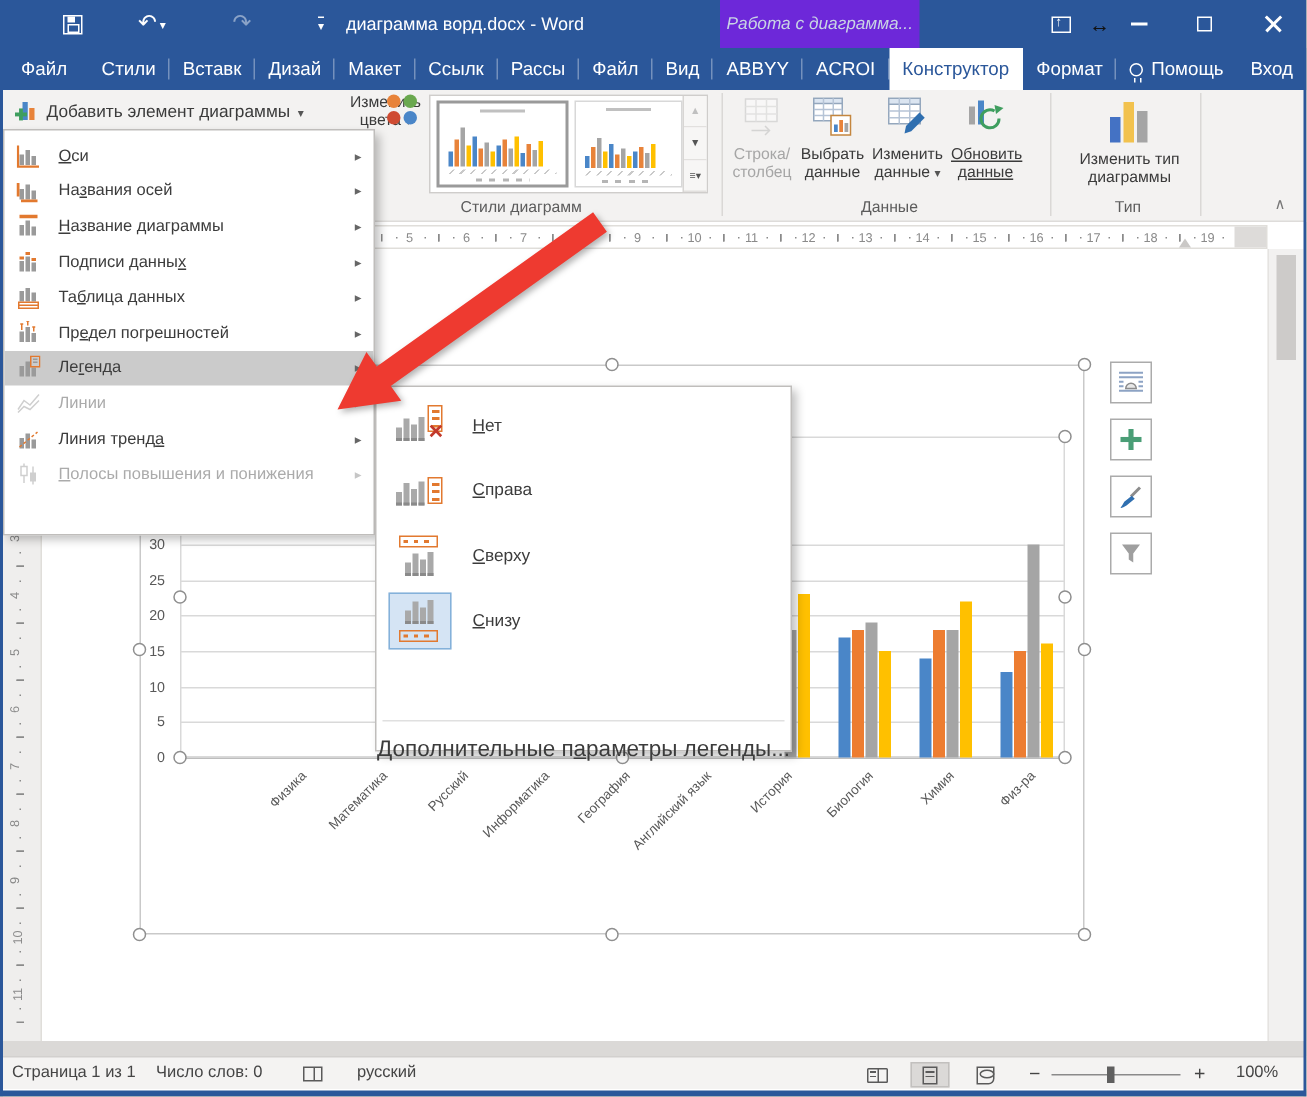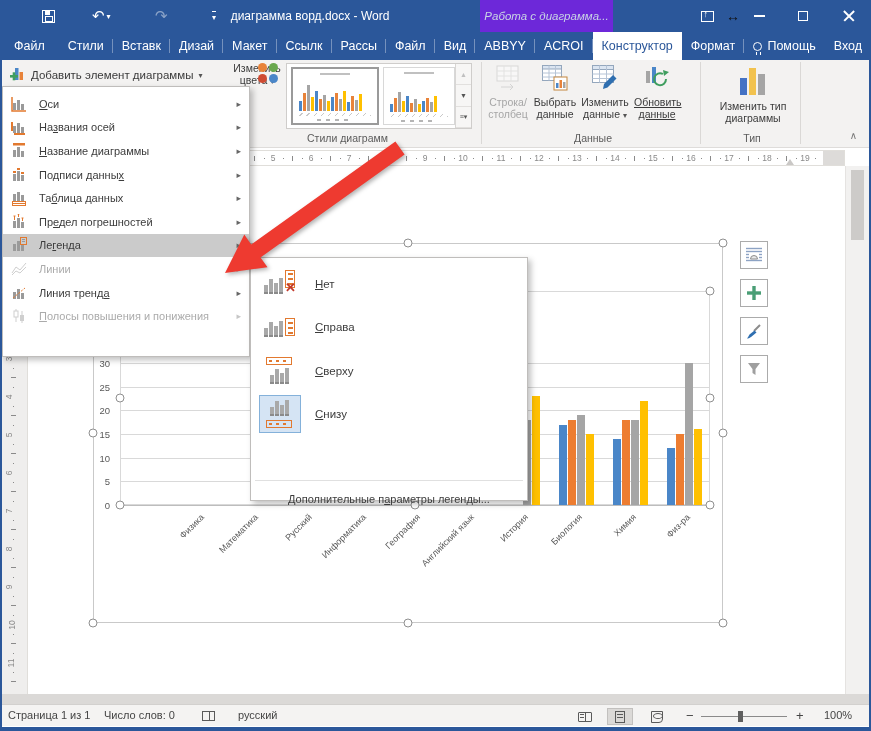--- a/index.html
+++ b/index.html
@@ -126,21 +126,21 @@
   .sm-bars { position:absolute; display:flex; align-items:flex-end; gap:1px; }
   .sm-bars i { width:4px; background:#a9a9a9; border-bottom:2px solid #8a8a8a; }
   .lg-h { position:absolute; height:8px; width:26px; border:1px solid #e2792f;
           background:repeating-linear-gradient(90deg,#e2792f 0 3px,transparent 3px 7px) center/20px 2px no-repeat; }
   .lg-v { position:absolute; width:10px; height:18px; border:1px solid #e2792f;
           background:repeating-linear-gradient(0deg,#e2792f 0 2px,transparent 2px 5px) center/5px 13px no-repeat; }
   .lg-x { position:absolute; font-size:13px; font-weight:bold; color:#c2392b; line-height:10px; }
   .sub-label { margin-left:14px; }
   #submenu .sm-sep { position:absolute; left:4px; right:4px; top:222px; height:1px; background:#e0e0e0; }
   #submenu-footer { position:absolute; left:0; right:0; top:228px; height:26px; display:flex; align-items:center;
-                    justify-content:center; font-size:11px; color:#3c3c3c; }
+                    justify-content:center; font-size:15px; color:#3c3c3c; }
   u { text-decoration:underline; }
 
   
   #red-arrow { position:absolute; left:0; top:0; z-index:40; filter:drop-shadow(2px 2px 2px rgba(0,0,0,.3)); }
   #watermark { position:absolute; left:8px; top:642px; width:300px; height:70px; z-index:25; pointer-events:none; }
   #wm-monitor { position:absolute; left:6px; top:6px; width:76px; height:52px; border:5px solid rgba(190,190,190,.85);
                 border-radius:8px; background:rgba(250,250,250,.4); }
   #wm-stand { position:absolute; left:36px; top:58px; width:16px; height:8px; border:3px solid rgba(190,190,190,.85); border-top:none; }
   #wm-text { position:absolute; left:86px; top:12px; font-size:36px; font-weight:bold; letter-spacing:1px; white-space:nowrap; }
   #wm-os { color:rgba(240,110,120,.75); -webkit-text-stroke:1.5px rgba(255,255,255,.9);

